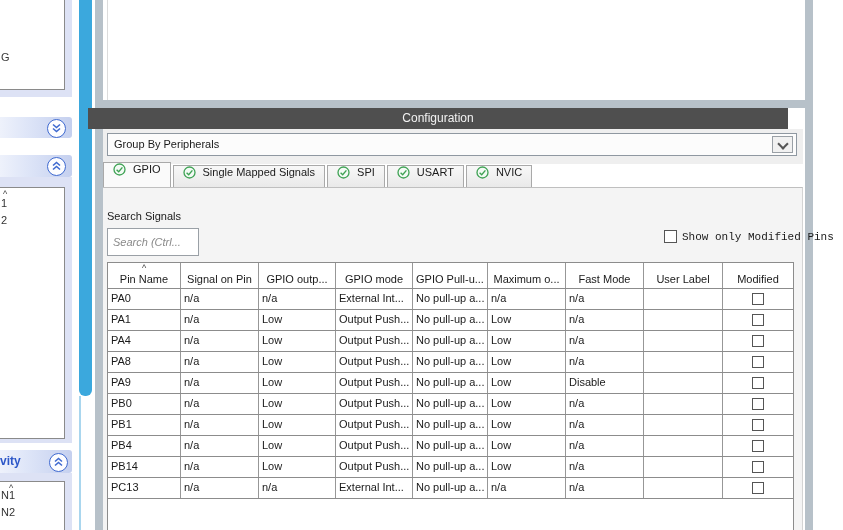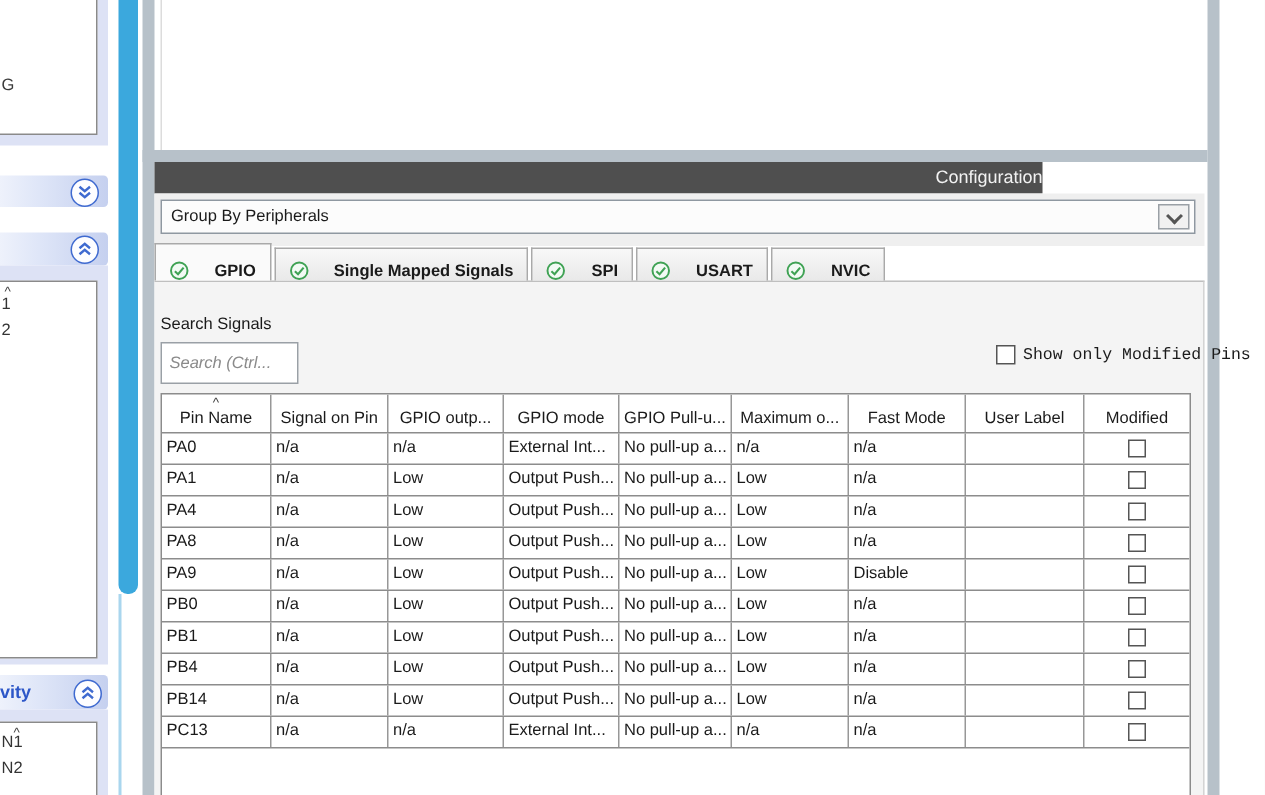--- a/index.html
+++ b/index.html
@@ -31,22 +31,22 @@
   .cfg-titlebar{background:#4f4f4f;color:#f2f2f2;font-size:12px;text-align:center;line-height:21px;}
   .cfg-band{background:#efefef;}
   .combo{background:#fcfcfc;border:1px solid #8f98a1;line-height:21px;padding-left:6px;box-sizing:border-box;}
   .combo-btn{position:absolute;right:3px;top:2px;width:21px;height:17px;border:1px solid #9aa0a6;
              background:#f1f1f1;box-sizing:border-box;}
   .chev-down{position:absolute;left:6px;top:3px;width:6px;height:6px;
              border-right:2px solid #555;border-bottom:2px solid #555;transform:rotate(45deg);}
 
   
   .tab-bar{position:absolute;left:103px;top:163px;width:700px;height:24px;display:flex;align-items:flex-end;z-index:3;}
-  .tab{display:inline-flex;align-items:flex-end;gap:17px;height:21px;padding:0 9px;margin-right:2px;
-       background:linear-gradient(#f8f8f8,#e9e9e9);border:1px solid #a9a9a9;border-bottom:none;font-size:11px;font-weight:bold;}
+  .tab{display:inline-flex;align-items:flex-start;gap:7px;height:21px;padding:0 9px;margin-right:2px;
+       background:linear-gradient(#f8f8f8,#e9e9e9);border:1px solid #a9a9a9;border-bottom:none;font-size:11px;}
   .tab.active{height:24px;background:#fafafa;}
   .tab svg{display:block;}
 
   .content{background:#f4f4f4;border-top:1px solid #bfbfbf;border-right:1px solid #d4d4d4;box-sizing:border-box;}
 
   .search-input{position:absolute;box-sizing:border-box;border:1px solid #9aa0a6;background:#fff;
                 font-family:inherit;font-size:11px;font-style:italic;color:#555;padding:0 5px;}
   .search-input::placeholder{color:#8a8a8a;font-style:italic;}
   .checkbox{box-sizing:border-box;background:#fff;border:1px solid #555;}
 
@@ -120,21 +120,21 @@
   </div>
 
   <div class="abs vscroll-thumb" style="left:79px;top:-8px;width:13px;height:404px;"></div>
   <div class="abs vscroll-track" style="left:79px;top:396px;width:2px;height:134px;"></div>
 
   <div class="abs frame" style="left:95px;top:0;width:8px;height:530px;"></div>
   <div class="abs frame" style="left:95px;top:100px;width:710px;height:8px;"></div>
   <div class="abs frame" style="left:805px;top:0;width:8px;height:530px;"></div>
   <div class="abs faint-line" style="left:107px;top:0;width:1px;height:100px;"></div>
 
-  <div class="abs cfg-titlebar" style="left:103px;top:108px;width:592px;height:21px;text-align:right;">
+  <div class="abs cfg-titlebar" style="left:88px;top:108px;width:700px;height:21px;">
     <span>Configuration</span>
   </div>
 
   <div class="abs cfg-band" style="left:103px;top:129px;width:700px;height:35px;"></div>
   <div class="abs combo" style="left:107px;top:133px;width:690px;height:23px;">
     <span>Group By Peripherals</span>
     <span class="combo-btn">
       <span class="chev-down"></span>
     </span>
   </div>

